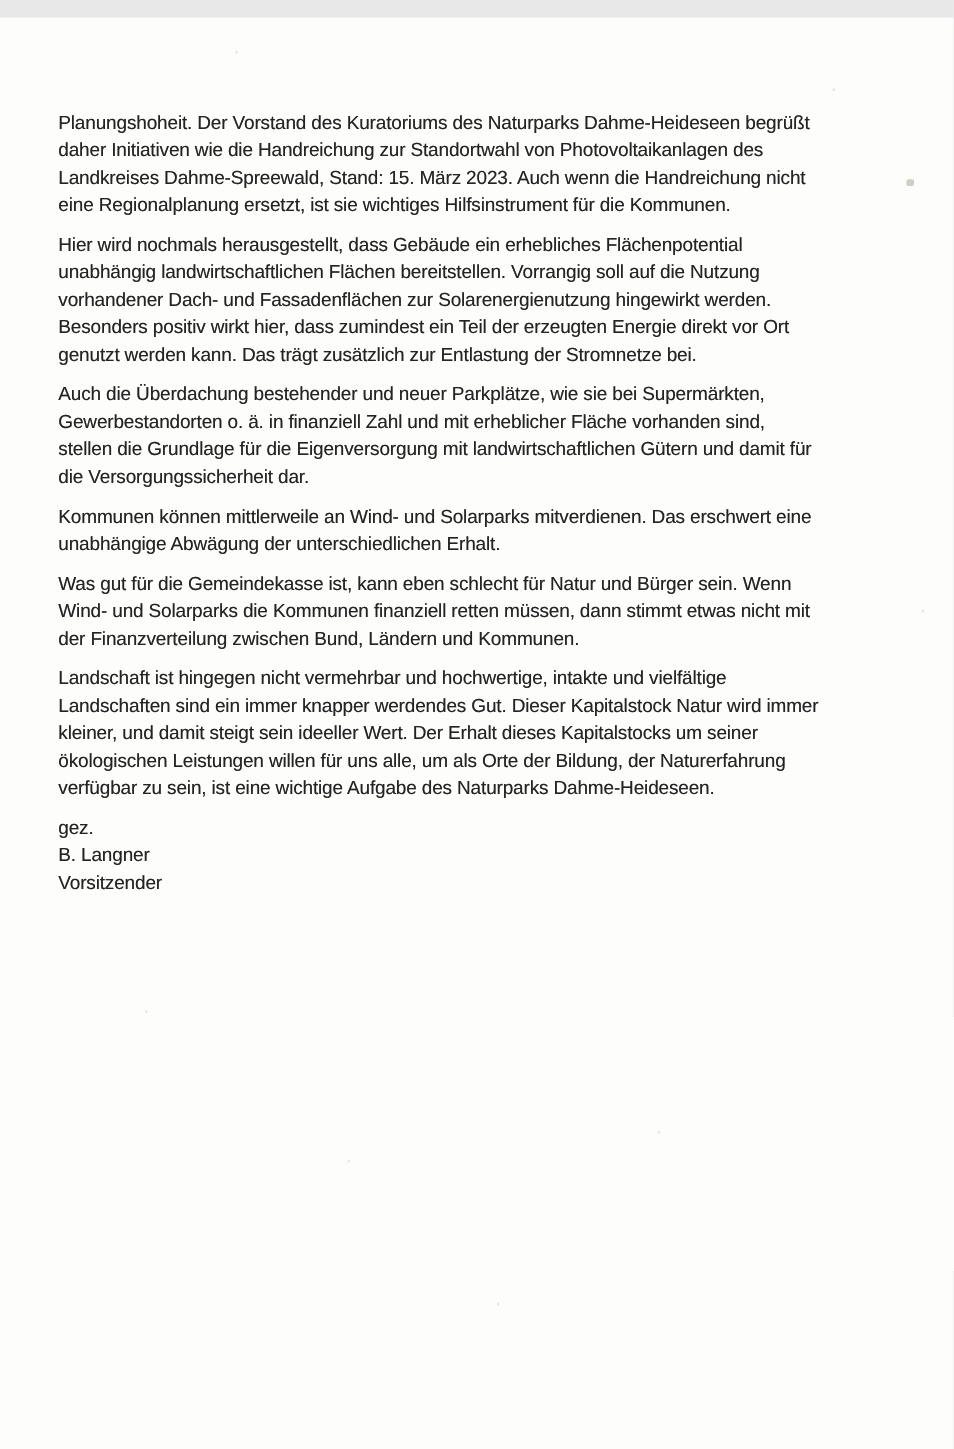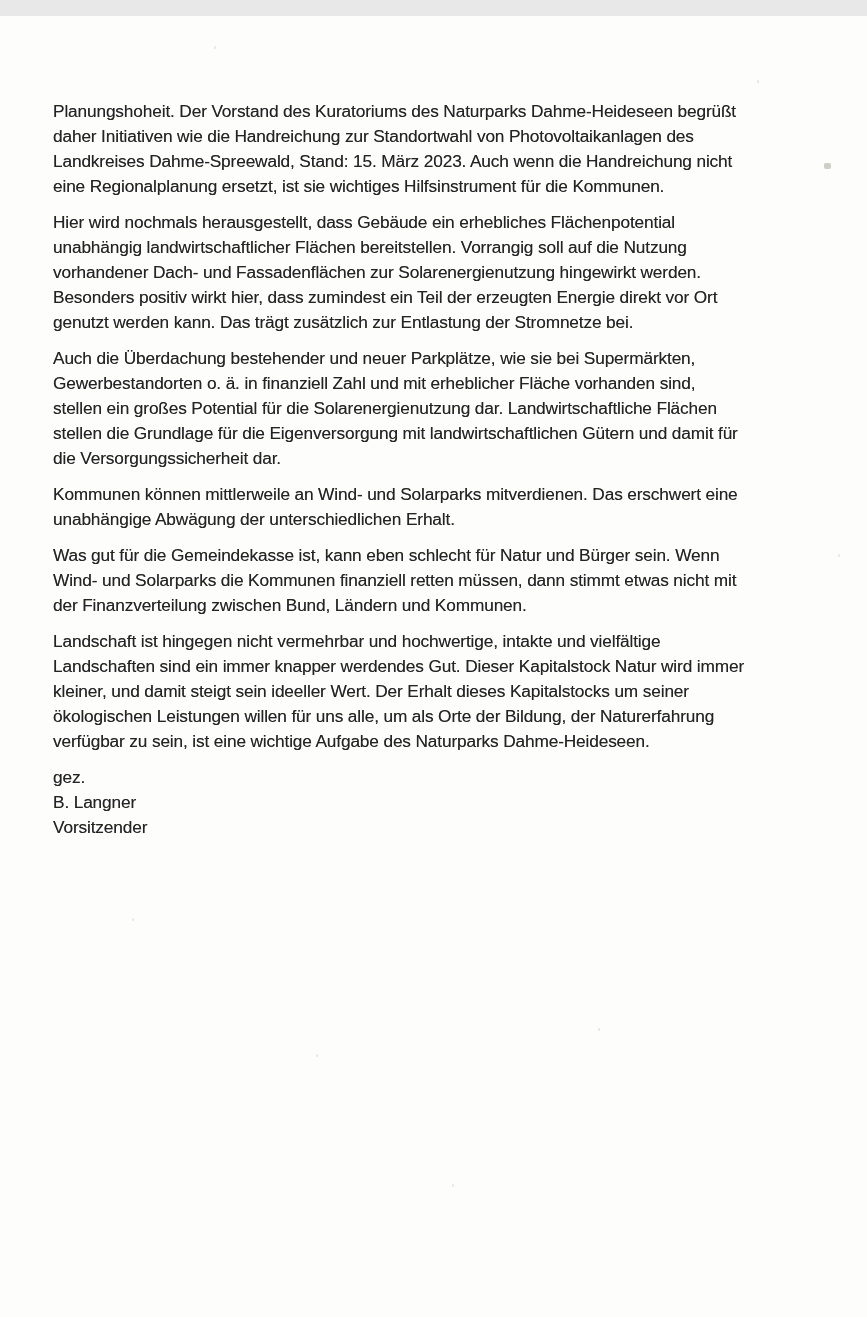--- a/index.html
+++ b/index.html
@@ -72,30 +72,29 @@
 
     <div class="para">
       <div class="line">Planungshoheit. Der Vorstand des Kuratoriums des Naturparks Dahme-Heideseen begrüßt</div>
       <div class="line">daher Initiativen wie die Handreichung zur Standortwahl von Photovoltaikanlagen des</div>
       <div class="line">Landkreises Dahme-Spreewald, Stand: 15. März 2023. Auch wenn die Handreichung nicht</div>
       <div class="line">eine Regionalplanung ersetzt, ist sie wichtiges Hilfsinstrument für die Kommunen.</div>
     </div>
 
     <div class="para">
       <div class="line">Hier wird nochmals herausgestellt, dass Gebäude ein erhebliches Flächenpotential</div>
-      <div class="line">unabhängig landwirtschaftlicher Flächen bereitstellen. Vorrangig soll auf die Nutzung</div>
+      <div class="line">unabhängig landwirtschaftlichen Flächen bereitstellen. Vorrangig soll auf die Nutzung</div>
       <div class="line">vorhandener Dach- und Fassadenflächen zur Solarenergienutzung hingewirkt werden.</div>
       <div class="line">Besonders positiv wirkt hier, dass zumindest ein Teil der erzeugten Energie direkt vor Ort</div>
       <div class="line">genutzt werden kann. Das trägt zusätzlich zur Entlastung der Stromnetze bei.</div>
     </div>
 
     <div class="para">
       <div class="line">Auch die Überdachung bestehender und neuer Parkplätze, wie sie bei Supermärkten,</div>
       <div class="line">Gewerbestandorten o. ä. in finanziell Zahl und mit erheblicher Fläche vorhanden sind,</div>
-      <div class="line">stellen ein großes Potential für die Solarenergienutzung dar. Landwirtschaftliche Flächen</div>
       <div class="line">stellen die Grundlage für die Eigenversorgung mit landwirtschaftlichen Gütern und damit für</div>
       <div class="line">die Versorgungssicherheit dar.</div>
     </div>
 
     <div class="para">
       <div class="line">Kommunen können mittlerweile an Wind- und Solarparks mitverdienen. Das erschwert eine</div>
       <div class="line">unabhängige Abwägung der unterschiedlichen Erhalt.</div>
     </div>
 
     <div class="para">

